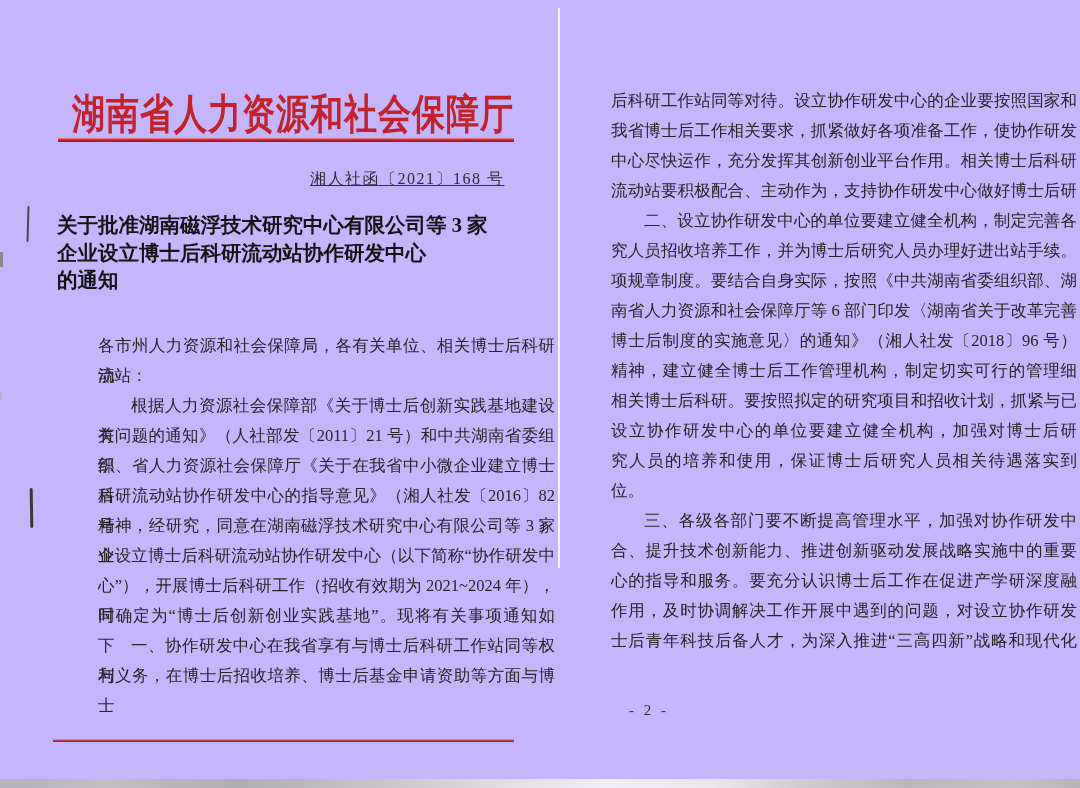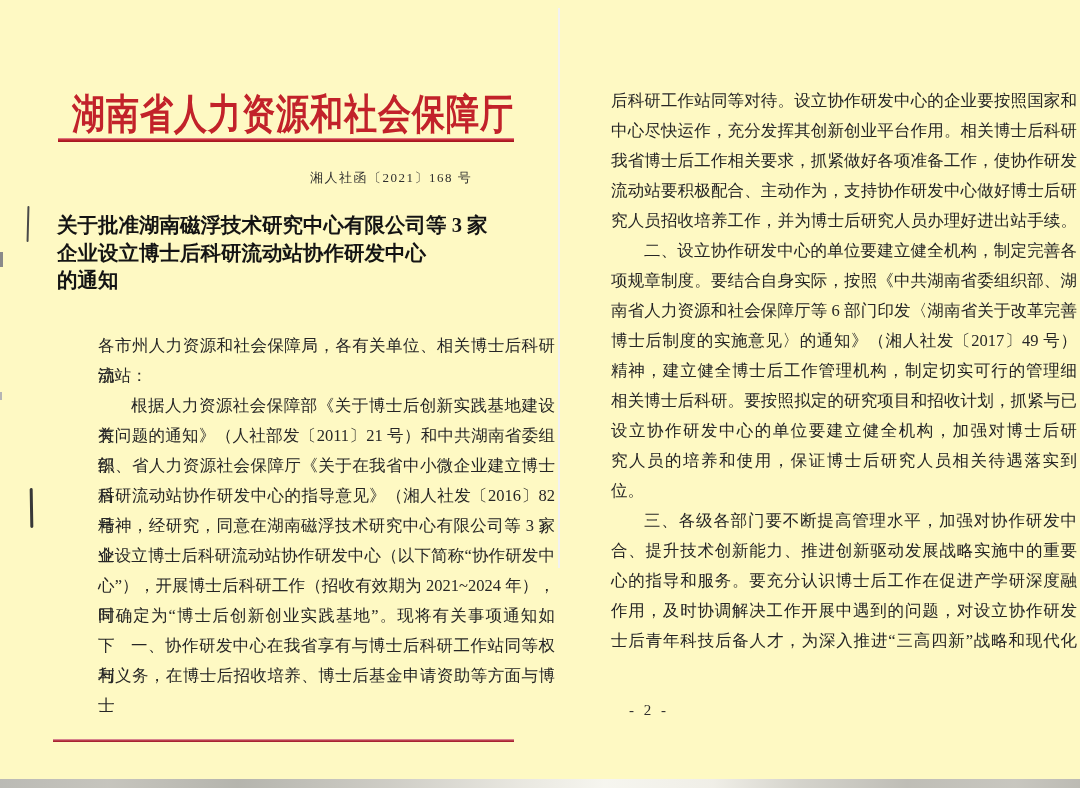--- a/index.html
+++ b/index.html
@@ -1,36 +1,36 @@
 <!DOCTYPE html>
 <html><head>
 <meta charset="utf-8">
 <style>
   html,body { margin:0; padding:0; background:#e9e9e9; }
   .canvas {
     position:relative; width:1080px; height:788px;
-    background:#fef9c3; overflow:hidden;
+    background:#c4b5fd; overflow:hidden;
     font-family:"Liberation Serif","DejaVu Serif",serif;
   }
 
   
   .agency {
     position:absolute; top:87px; left:72px; width:441px; margin:0;
     font-size:33px; font-weight:bold; color:#c2222a;
     text-align:justify; text-align-last:justify;
     transform:scaleY(1.25); transform-origin:center top;
     white-space:normal;
   }
   .header-rule {
     position:absolute; left:58px; top:138px; width:456px; height:4px;
     background:linear-gradient(180deg,#e8959b 0%,#c2222a 45%,#9e1520 100%);
   }
   .doc-number {
     position:absolute; left:310px; top:169px;
-    font-size:13px; color:#2e2e2e; letter-spacing:1.5px;
+    font-size:16px; color:#2e2e2e; letter-spacing:1.5px;text-decoration:underline;
   }
   .title {
     position:absolute; left:57px; top:212px; width:458px; margin:0;
     font-size:20.5px; line-height:27.5px; font-weight:bold;
     text-align:left; color:#141414;
   }
   .body-left  { position:absolute; left:62px;  top:331px; width:457px;margin-left:36px; }
   .body-right { position:absolute; left:611px; top:86px;  width:466px; }
   .line {
     height:30px; line-height:30px; font-size:16.5px; color:#262626;
@@ -90,28 +90,28 @@
       <div class="line indent">一、协作研发中心在我省享有与博士后科研工作站同等权利</div>
       <div class="line">与义务，在博士后招收培养、博士后基金申请资助等方面与博士</div>
     </div>
 
     <div class="bottom-rule"></div>
   </div>
 
   <div>
     <div class="body-right">
       <div class="line">后科研工作站同等对待。设立协作研发中心的企业要按照国家和</div>
+      <div class="line">我省博士后工作相关要求，抓紧做好各项准备工作，使协作研发</div>
       <div class="line">中心尽快运作，充分发挥其创新创业平台作用。相关博士后科研</div>
-      <div class="line">我省博士后工作相关要求，抓紧做好各项准备工作，使协作研发</div>
       <div class="line">流动站要积极配合、主动作为，支持协作研发中心做好博士后研</div>
+      <div class="line indent">二、设立协作研发中心的单位要建立健全机构，制定完善各</div>
       <div class="line">究人员招收培养工作，并为博士后研究人员办理好进出站手续。</div>
-      <div class="line indent">二、设立协作研发中心的单位要建立健全机构，制定完善各</div>
       <div class="line">项规章制度。要结合自身实际，按照《中共湖南省委组织部、湖</div>
       <div class="line">南省人力资源和社会保障厅等 6 部门印发〈湖南省关于改革完善</div>
-      <div class="line">博士后制度的实施意见〉的通知》（湘人社发〔2017〕49 号）</div>
+      <div class="line">博士后制度的实施意见〉的通知》（湘人社发〔2018〕96 号）</div>
       <div class="line">精神，建立健全博士后工作管理机构，制定切实可行的管理细</div>
       <div class="line">相关博士后科研。要按照拟定的研究项目和招收计划，抓紧与已</div>
       <div class="line">设立协作研发中心的单位要建立健全机构，加强对博士后研</div>
       <div class="line">究人员的培养和使用，保证博士后研究人员相关待遇落实到</div>
       <div class="line short">位。</div>
       <div class="line indent">三、各级各部门要不断提高管理水平，加强对协作研发中</div>
       <div class="line">合、提升技术创新能力、推进创新驱动发展战略实施中的重要</div>
       <div class="line">心的指导和服务。要充分认识博士后工作在促进产学研深度融</div>
       <div class="line">作用，及时协调解决工作开展中遇到的问题，对设立协作研发</div>
       <div class="line">士后青年科技后备人才，为深入推进“三高四新”战略和现代化</div>

